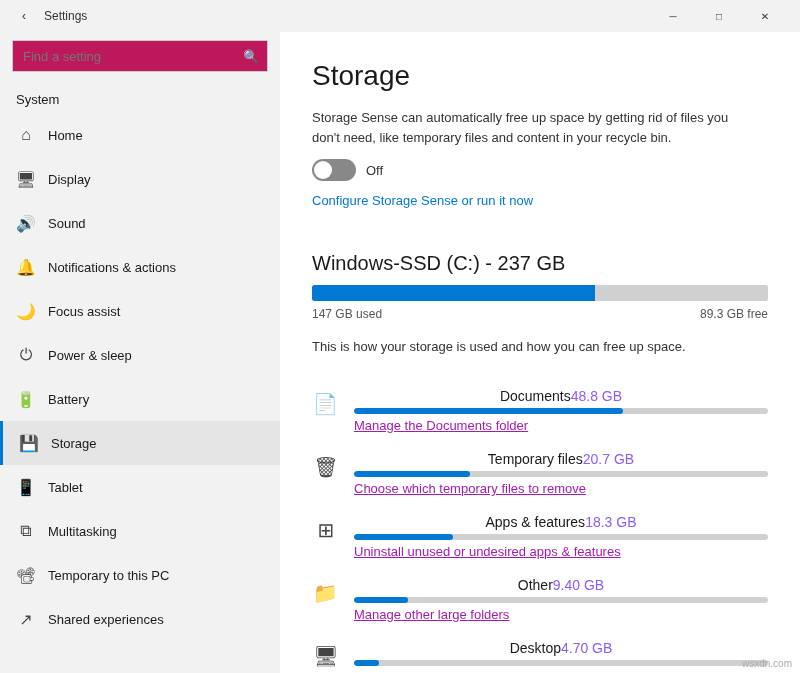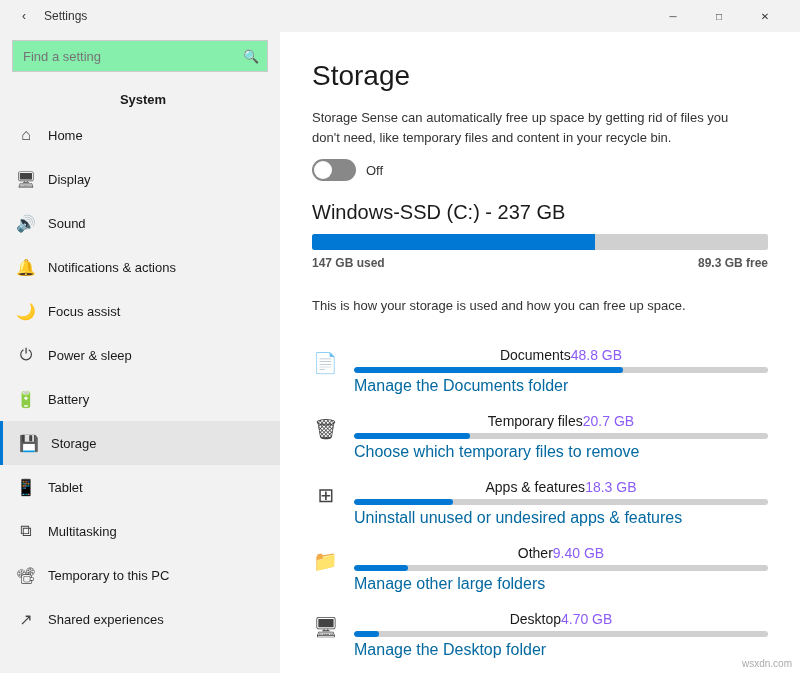--- a/index.html
+++ b/index.html
@@ -74,41 +74,40 @@
       flex-shrink: 0;
     }
     .sidebar-search {
       margin: 8px 12px;
       position: relative;
     }
     .sidebar-search input {
       width: 100%;
       height: 32px;
       border: 1px solid #ccc;
-      background: #86efac;
+      background: #be185d;
       padding: 0 32px 0 10px;
       font-size: 13px;
       font-family: 'Segoe UI', sans-serif;
       outline: none;
     }
     .search-icon-btn {
       position: absolute;
       right: 8px;
       top: 50%;
       transform: translateY(-50%);
       color: #555;
       font-size: 13px;
       cursor: pointer;
     }
     .sidebar-section-header {
-      padding: 12px 16px 6px 22px;
-      font-size: 13px;
-      font-weight: 700;
+      padding: 12px 16px 6px 16px;
+      font-size: 13px;
+      font-weight: 400;
       color: #1a1a1a;
-      text-align: center;
     }
     .sidebar-item {
       display: flex;
       align-items: center;
       padding: 10px 16px;
       cursor: pointer;
       gap: 12px;
       font-size: 13px;
       color: #1a1a1a;
       min-height: 44px;
@@ -208,22 +207,21 @@
     .storage-bar-fill {
       height: 100%;
       background: #0078d4;
       border-radius: 2px 0 0 2px;
     }
     .storage-bar-labels {
       display: flex;
       justify-content: space-between;
       font-size: 12px;
       color: #555;
-      margin-bottom: 28px;
-      font-weight: bold;
+      margin-bottom: 18px;
     }
     .storage-used-desc {
       font-size: 13px;
       color: #333;
       margin-bottom: 32px;
     }
 
     
     .storage-item {
       display: flex;
@@ -269,22 +267,23 @@
       border-radius: 3px;
       margin-bottom: 4px;
       overflow: hidden;
     }
     .storage-item-bar-fill {
       height: 100%;
       background: #0078d4;
       border-radius: 3px;
     }
     .storage-item-desc {
-      font-size: 16px;
-      color: #0369a1;
+      font-size: 13px;
+      color: #a21caf;
+      text-decoration: underline;
     }
 
     
     .watermark {
       position: fixed;
       bottom: 4px;
       right: 8px;
       font-size: 10px;
       color: #aaa;
     }
@@ -367,20 +366,21 @@
 
   <div class="content">
     <div class="content-title">Storage</div>
     <div class="storage-sense-desc">Storage Sense can automatically free up space by getting rid of files you don't need, like temporary files and content in your recycle bin.</div>
     <div class="toggle-row">
       <div class="toggle off">
         <div class="knob"></div>
       </div>
       <span class="toggle-label">Off</span>
     </div>
+    <a class="config-link">Configure Storage Sense or run it now</a>
 
     <div class="drive-title">Windows-SSD (C:) - 237 GB</div>
     <div class="storage-bar-container">
       <div class="storage-bar-fill" id="drive-bar-fill" style="width: 62%;"></div>
     </div>
     <div class="storage-bar-labels">
       <span>147 GB used</span>
       <span>89.3 GB free</span>
     </div>
     <div class="storage-used-desc">This is how your storage is used and how you can free up space.</div>

